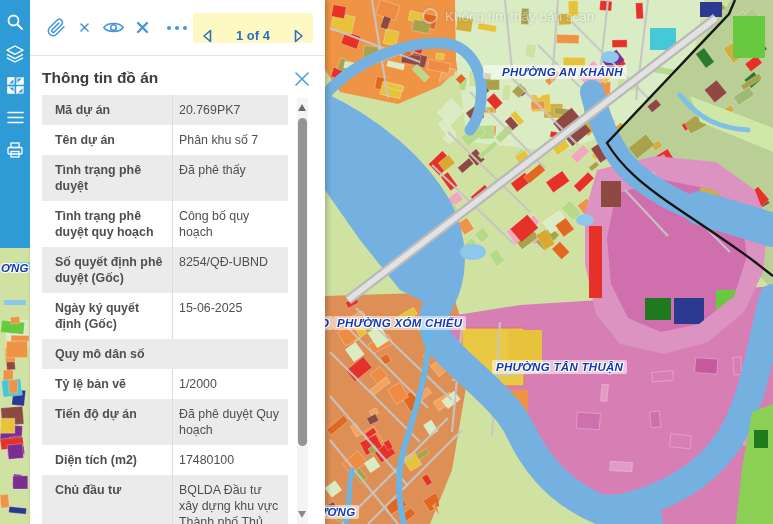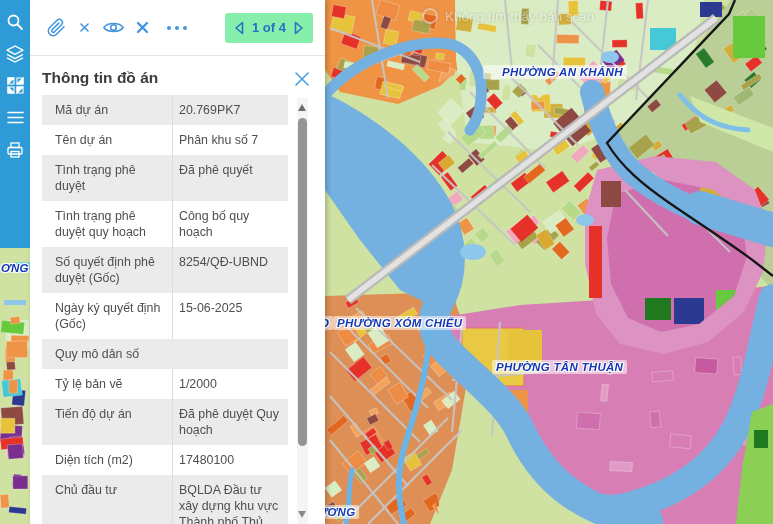--- a/index.html
+++ b/index.html
@@ -18,32 +18,32 @@
     text-shadow:0 0 3px rgba(90,90,90,.9);padding-left:18px; }
   .toast-ring { width:16px; height:16px; border:2.5px solid #e9e9e9; border-radius:50%;
     box-shadow:0 0 3px rgba(90,90,90,.7); }
 
   
   .panel { position:absolute; left:30px; top:0; width:295px; height:524px; background:#fff;
     z-index:5; box-shadow:2px 0 5px rgba(0,0,0,.22); }
   .toolbar { height:56px; border-bottom:1px solid #e4e4e4; display:flex; align-items:center;
     padding:0 12px 0 17px; }
   .tb-icon { display:flex; align-items:center; color:#4596dd; cursor:pointer; }
-  .pager { margin-left:auto; background:#86efac; border-radius:3px; height:30px;
-    display:flex; align-items:center; gap:8px; padding:0 9px; }
+  .pager { margin-left:auto; background:#fef9c3; border-radius:3px; height:30px;
+    display:flex; align-items:flex-end; gap:24px; padding:0 9px; }
   .pager-text { color:#2b6fc7; font-weight:bold; font-size:13px; }
   .title-row { display:flex; align-items:flex-start; justify-content:space-between;
     padding:13px 15px 9px 12px; }
   .panel-title { font-size:15.5px; font-weight:bold; color:#3d3d3d; }
 
   .info-table { position:absolute; left:12px; top:95px; width:246px; bottom:0; overflow:hidden; }
   .row { display:flex; }
   .row:nth-child(odd) { background:#ebebeb; }
   .cell { padding:7px 8px 7px 13px; font-size:12.4px; line-height:16px; color:#4f4f4f; }
-  .cell.label { width:130px; flex:0 0 130px; }
+  .cell.label { width:130px; flex:0 0 130px;font-weight:bold; }
   .cell.value { flex:1; border-left:1px solid #dcdcdc; padding-left:6px; }
 
   
   .vscroll { position:absolute; left:267px; top:98px; width:11px; bottom:0; background:#f4f4f4; }
   .arrow { position:absolute; left:1px; width:0; height:0; border-left:4.5px solid transparent;
     border-right:4.5px solid transparent; cursor:pointer; }
   .arrow.up { top:6px; border-bottom:7px solid #6b6b6b; }
   .arrow.down { bottom:6px; border-top:7px solid #8a8a8a; }
   .thumb { position:absolute; left:1px; top:20px; width:9px; height:328px; background:#949494;
     border-radius:5px; cursor:pointer; }
@@ -491,21 +491,21 @@
       <div class="row">
         <div class="cell label">Mã dự án</div>
         <div class="cell value">20.769PK7</div>
       </div>
       <div class="row">
         <div class="cell label">Tên dự án</div>
         <div class="cell value">Phân khu số 7</div>
       </div>
       <div class="row">
         <div class="cell label">Tình trạng phê duyệt</div>
-        <div class="cell value">Đã phê quyết</div>
+        <div class="cell value">Đã phê thấy</div>
       </div>
       <div class="row">
         <div class="cell label">Tình trạng phê duyệt quy hoạch</div>
         <div class="cell value">Công bố quy hoạch</div>
       </div>
       <div class="row">
         <div class="cell label">Số quyết định phê duyệt (Gốc)</div>
         <div class="cell value">8254/QĐ-UBND</div>
       </div>
       <div class="row">

